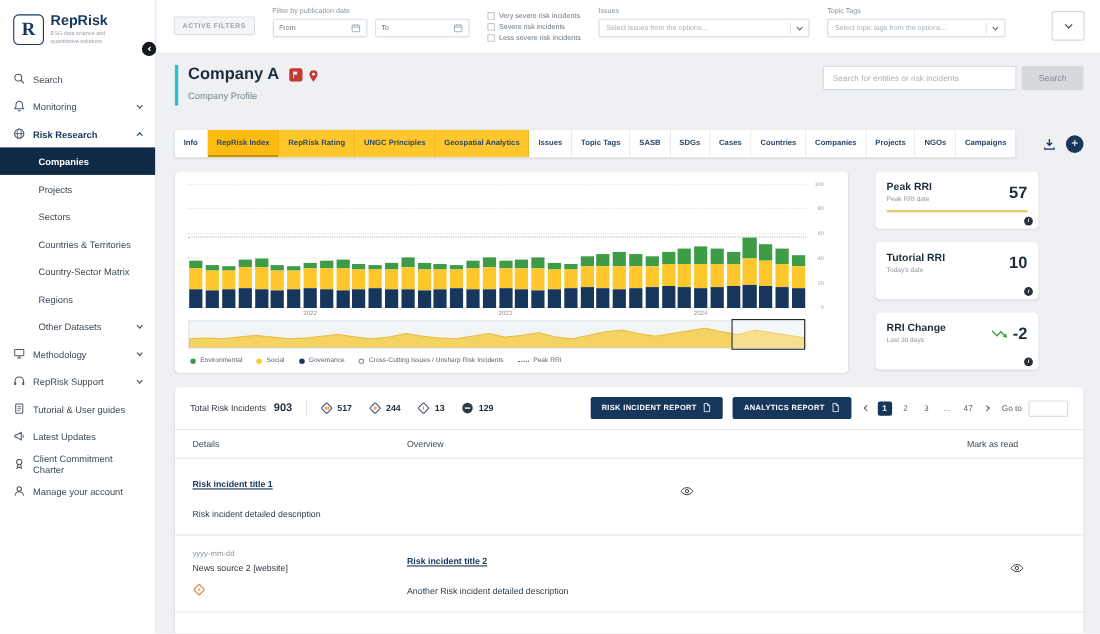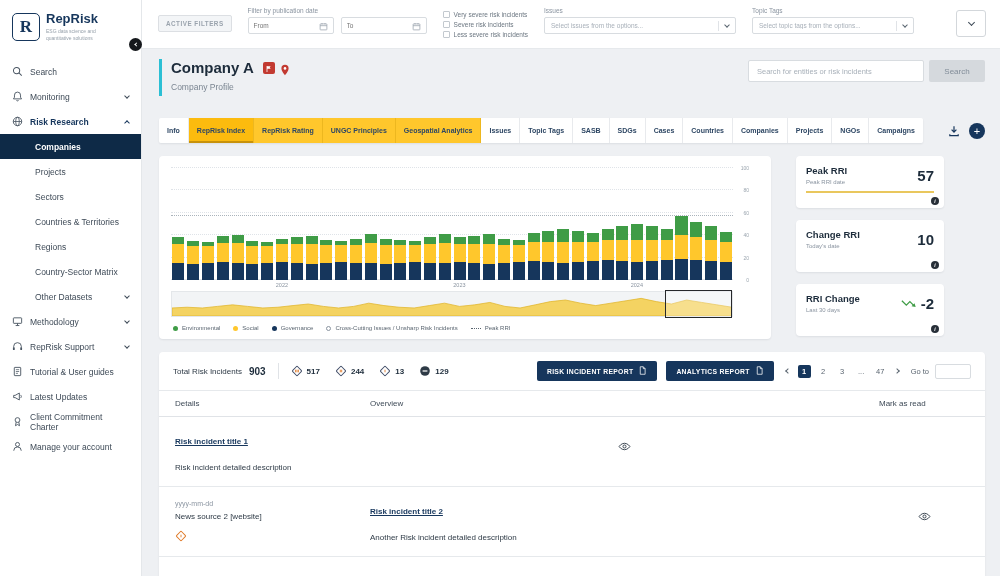--- a/index.html
+++ b/index.html
@@ -178,24 +178,24 @@
         <div class="nav-item sub">
           <span class="nlabel">Projects</span>
         </div>
         <div class="nav-item sub">
           <span class="nlabel">Sectors</span>
         </div>
         <div class="nav-item sub">
           <span class="nlabel">Countries &amp; Territories</span>
         </div>
         <div class="nav-item sub">
+          <span class="nlabel">Country-Sector Matrix</span>
+        </div>
+        <div class="nav-item sub">
           <span class="nlabel">Regions</span>
-        </div>
-        <div class="nav-item sub">
-          <span class="nlabel">Country-Sector Matrix</span>
         </div>
         <div class="nav-item sub">
           <span class="nlabel">Other Datasets</span>
           <span class="chev down" style="margin-left: auto;"></span>
         </div>
         <div class="nav-item">
           <span class="nico">
             <svg viewBox="0 0 12 12" width="11" height="11">
               <rect x="1.5" y="2" width="9" height="6" rx="0.6" fill="none" stroke="currentColor" stroke-width="1"></rect>
               <line x1="6" y1="8" x2="6" y2="10" stroke="currentColor" stroke-width="1"></line>
@@ -633,21 +633,21 @@
                 </div>
                 <div class="stat-value">
                   <span>57</span>
                 </div>
               </div>
               <span class="info-dot">i</span>
             </div>
             <div class="stat-card">
               <div class="stat-top">
                 <div>
-                  <div class="stat-label">Change RRI</div>
+                  <div class="stat-label">Tutorial RRI</div>
                   <div class="stat-sub">Today's date</div>
                 </div>
                 <div class="stat-value">
                   <span>10</span>
                 </div>
               </div>
               <span class="info-dot">i</span>
             </div>
             <div class="stat-card">
               <div class="stat-top">

